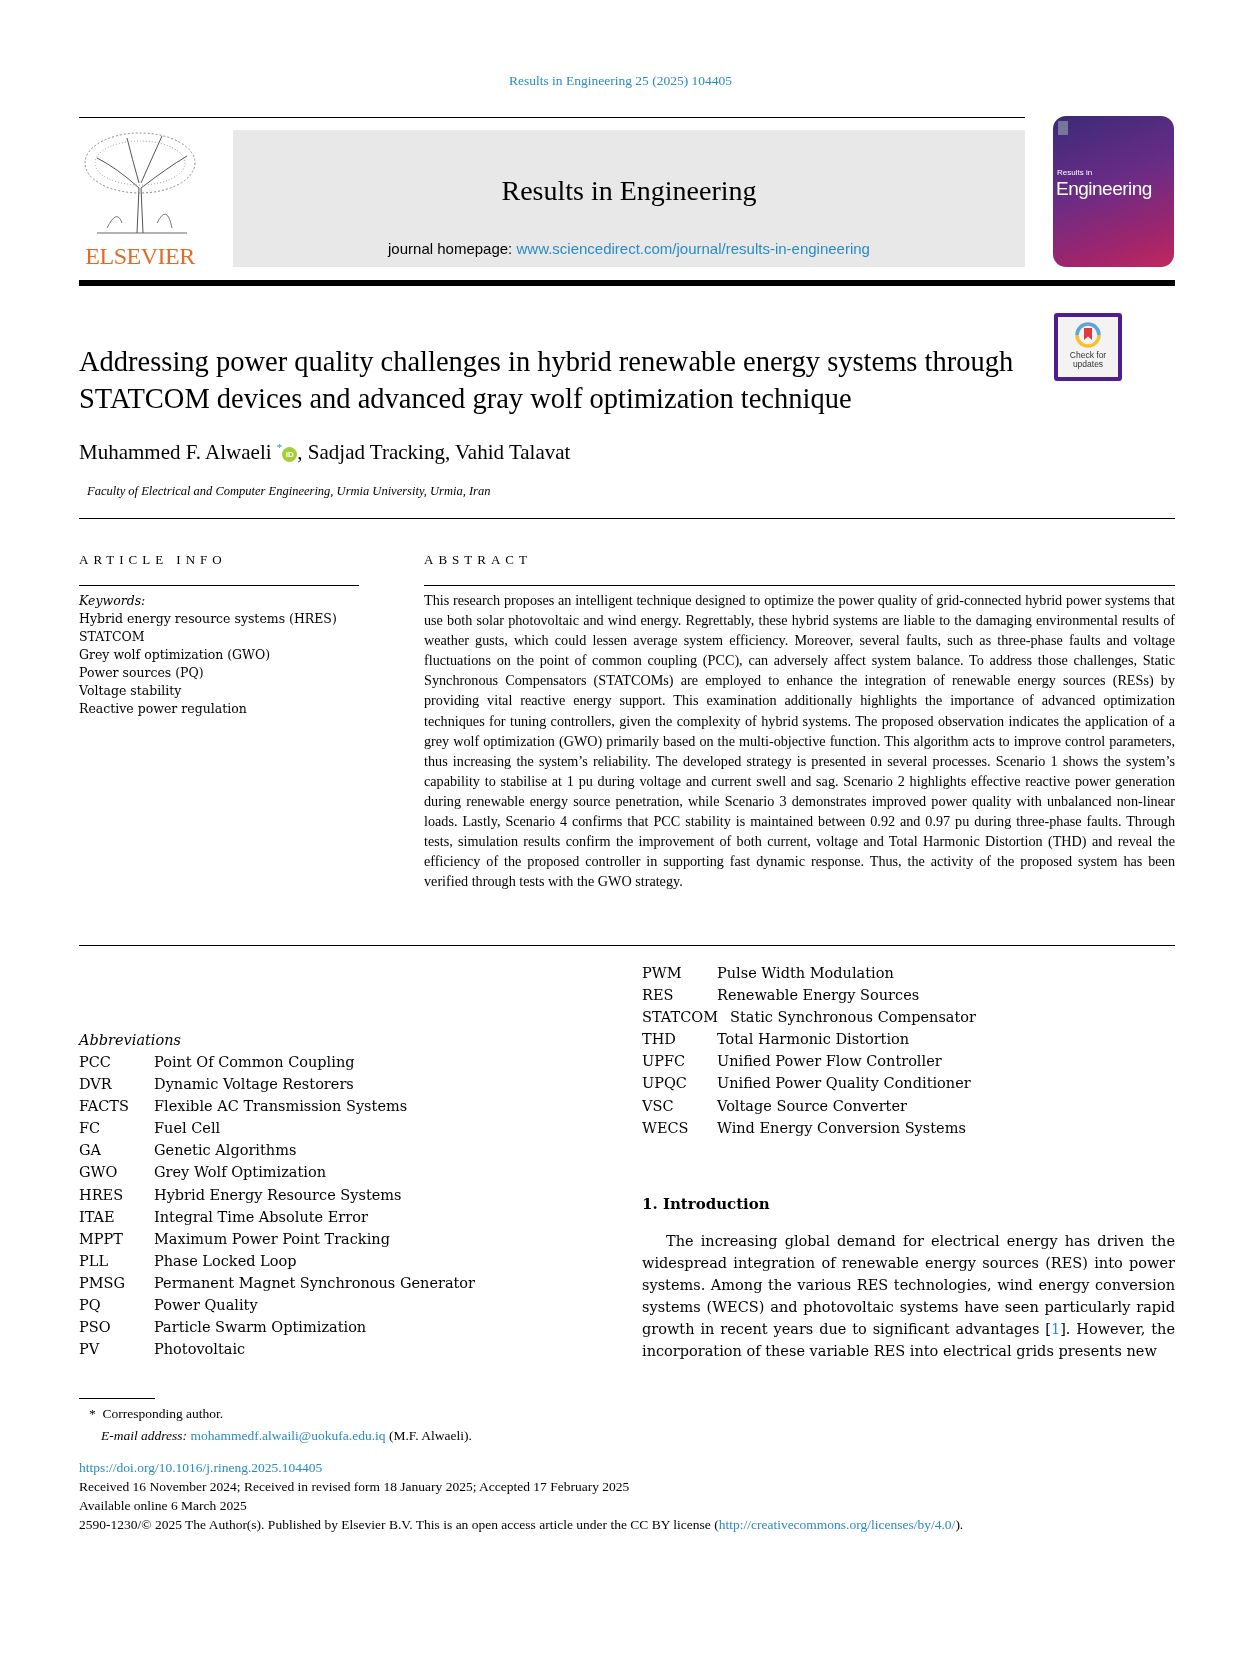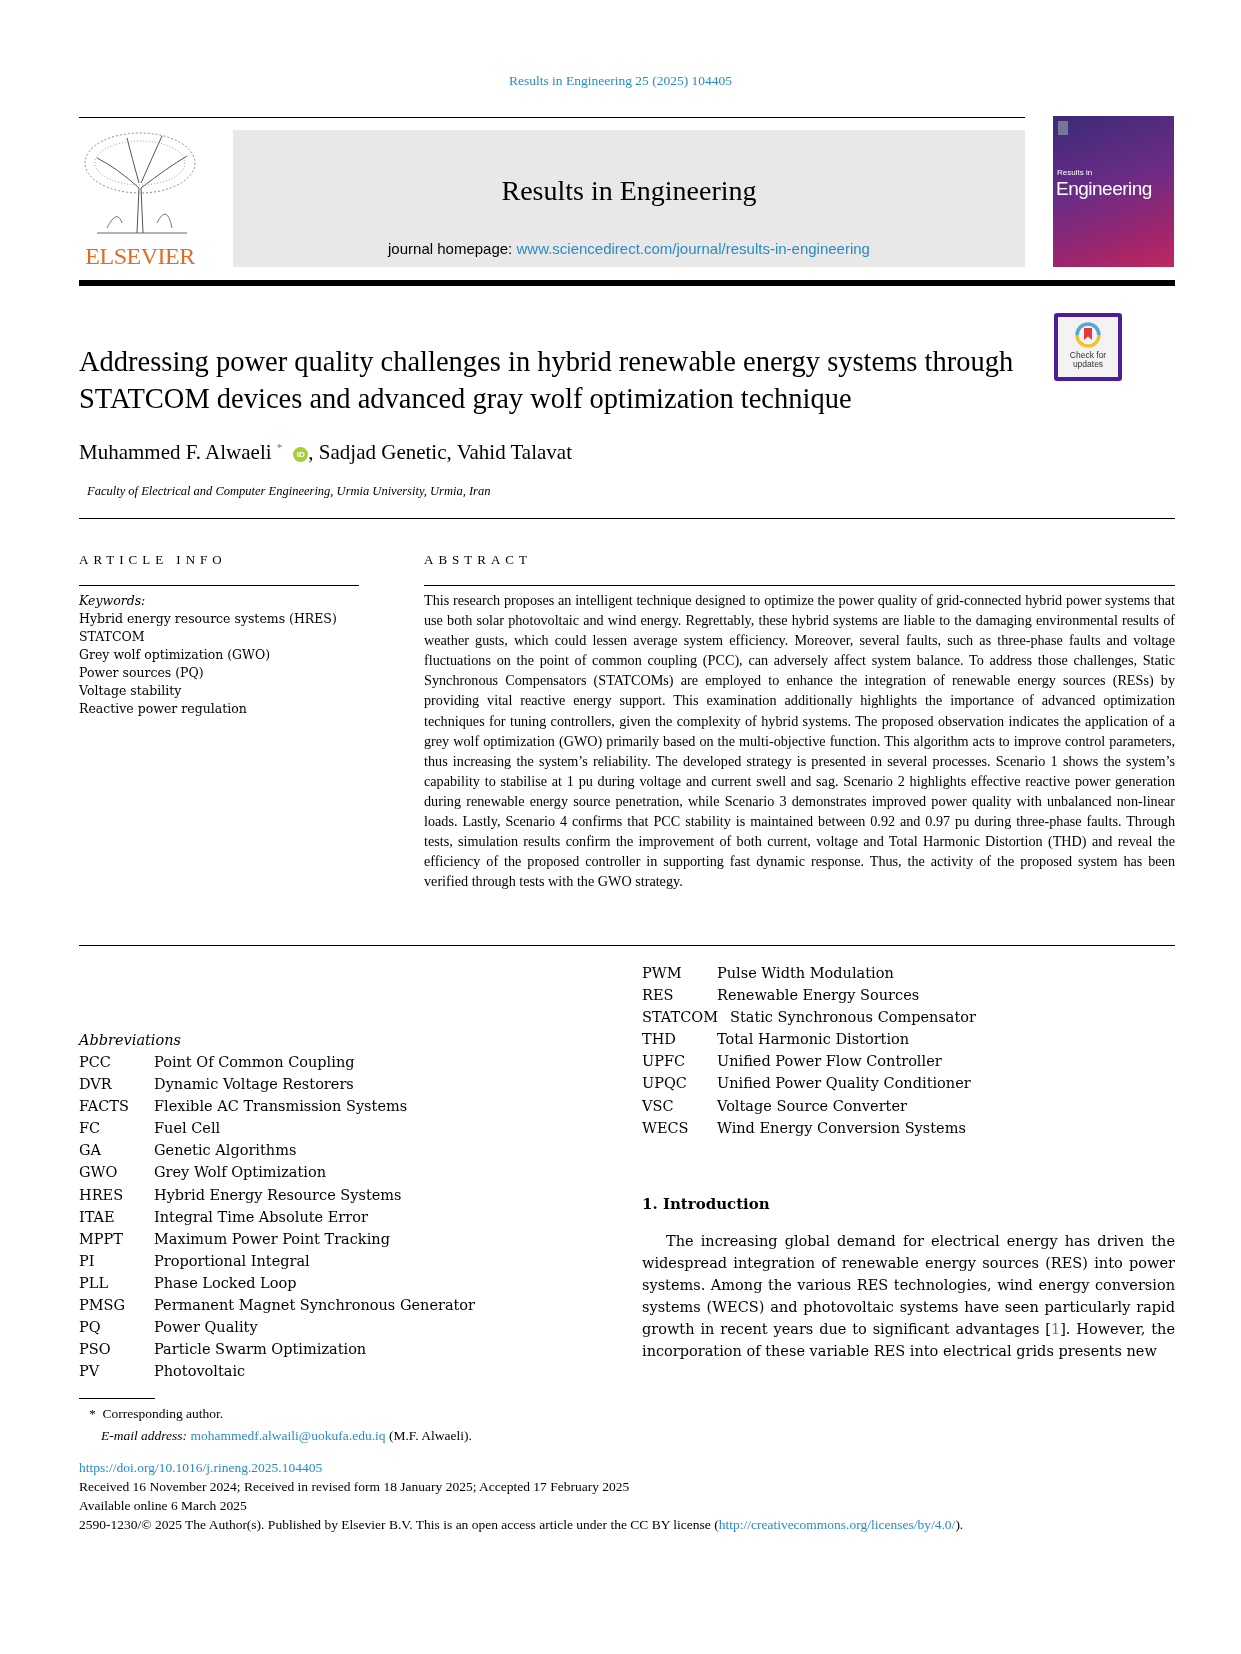--- a/index.html
+++ b/index.html
@@ -17,41 +17,41 @@
                    letter-spacing: -0.5px; }
   #gray-box { top: 130px; left: 233px; width: 792px; height: 137px; background: #e8e8e8; }
   #contents-line { top: 8px; left: 0; width: 100%; text-align: center; font-size: 15px;
                    font-family: "Liberation Serif", serif; }
   #journal-title { top: 45px; left: 0; width: 100%; text-align: center; font-size: 28px;
                    font-family: "Liberation Serif", serif; }
   #homepage-line { top: 110px; left: 0; width: 100%; text-align: center; font-size: 15px;
                    font-family: "Liberation Sans", sans-serif; }
   #cover { top: 116px; left: 1053px; width: 121px; height: 151px;
            background: linear-gradient(160deg, #3b2a78 0%, #6a2c86 45%, #a0256c 80%, #c0285e 100%);
-           overflow: hidden; }
+           overflow: hidden; border-radius: 13px; }
   #cover-small { position: absolute; top: 52px; left: 4px; color: #fff; font-size: 8px;
                  font-family: "Liberation Sans", sans-serif; }
   #cover-big { position: absolute; top: 62px; left: 3px; color: #fff; font-size: 19px;
                font-family: "Liberation Sans", sans-serif; letter-spacing: -0.5px; }
   #cover-mini { position: absolute; top: 5px; left: 5px; width: 10px; height: 14px; background: #9aa; opacity: .6; }
   #rule-thick { top: 280px; left: 79px; width: 1096px; height: 6px; background: #000; }
 
   #crossmark { top: 313px; left: 1054px; width: 60px; height: 60px; border: 4px solid #4c1d95;
                border-radius: 3px; background: #f3f3f3; text-align: center; cursor: pointer; }
   #crossmark-ring { position: absolute; top: 5px; left: 17px; width: 26px; height: 26px; }
   #crossmark-label { position: absolute; top: 34px; left: 0; width: 100%; font-size: 8.5px; line-height: 9px;
                      font-family: "Liberation Sans", sans-serif; color: #333; }
 
   #article-title { top: 343px; left: 79px; width: 960px; font-size: 28.5px; line-height: 37px;
                    font-family: "Liberation Serif", serif; }
   #authors { top: 440px; left: 79px; font-size: 21px; font-family: "Liberation Serif", serif; }
   #authors sup { color: #2a8bc4; font-size: 11px; }
   .orcid { display: inline-block; width: 15px; height: 15px; border-radius: 50%; background: #a6ce39;
            color: #fff; font-size: 8px; line-height: 15px; text-align: center; vertical-align: 2px;
-           font-family: "Liberation Sans", sans-serif; font-weight: bold; margin-left: 11px; }
+           font-family: "Liberation Sans", sans-serif; font-weight: bold; margin-left: 0; }
   #affiliation { top: 484px; left: 87px; font-size: 12.5px; font-style: italic;
                  font-family: "Liberation Serif", serif; }
   #rule-affil { top: 518px; left: 79px; width: 1096px; height: 1px; background: #000; }
 
   .section-cap { font-size: 13px; letter-spacing: 5px; font-family: "Liberation Serif", serif; }
   #article-info-head { top: 552px; left: 79px; }
   #rule-info { top: 585px; left: 79px; width: 280px; height: 1px; background: #000; }
   #keywords { top: 592px; left: 79px; font-size: 12.5px; line-height: 18px;
               font-family: "DejaVu Serif", serif; }
   #keywords .kw-label { font-style: italic; }
@@ -128,21 +128,21 @@
     <div>Check for</div>
     <div>updates</div>
   </div>
 </div>
 
 <div id="article-title" class="abs">Addressing power quality challenges in hybrid renewable energy systems through STATCOM devices and advanced gray wolf optimization technique</div>
 
 <div id="authors" class="abs">
   <span>Muhammed F. Alwaeli</span>
   <sup>*</sup><span class="orcid">iD</span>,
-  <span>Sadjad Genetic</span>,
+  <span>Sadjad Tracking</span>,
   <span>Vahid Talavat</span>
 </div>
 <div id="affiliation" class="abs">Faculty of Electrical and Computer Engineering, Urmia University, Urmia, Iran</div>
 <div id="rule-affil" class="abs"></div>
 
 <div id="article-info-head" class="abs section-cap">ARTICLE INFO</div>
 <div id="rule-info" class="abs"></div>
 <div id="keywords" class="abs">
   <div class="kw-label">Keywords:</div>
   <div>Hybrid energy resource systems (HRES)</div>
@@ -163,21 +163,20 @@
   <div id="abbr-left-rows">
       <div class="abbr-row"><span class="abbr-key">PCC</span><span>Point Of Common Coupling</span></div>
       <div class="abbr-row"><span class="abbr-key">DVR</span><span>Dynamic Voltage Restorers</span></div>
       <div class="abbr-row"><span class="abbr-key">FACTS</span><span>Flexible AC Transmission Systems</span></div>
       <div class="abbr-row"><span class="abbr-key">FC</span><span>Fuel Cell</span></div>
       <div class="abbr-row"><span class="abbr-key">GA</span><span>Genetic Algorithms</span></div>
       <div class="abbr-row"><span class="abbr-key">GWO</span><span>Grey Wolf Optimization</span></div>
       <div class="abbr-row"><span class="abbr-key">HRES</span><span>Hybrid Energy Resource Systems</span></div>
       <div class="abbr-row"><span class="abbr-key">ITAE</span><span>Integral Time Absolute Error</span></div>
       <div class="abbr-row"><span class="abbr-key">MPPT</span><span>Maximum Power Point Tracking</span></div>
-      <div class="abbr-row"><span class="abbr-key">PI</span><span>Proportional Integral</span></div>
       <div class="abbr-row"><span class="abbr-key">PLL</span><span>Phase Locked Loop</span></div>
       <div class="abbr-row"><span class="abbr-key">PMSG</span><span>Permanent Magnet Synchronous Generator</span></div>
       <div class="abbr-row"><span class="abbr-key">PQ</span><span>Power Quality</span></div>
       <div class="abbr-row"><span class="abbr-key">PSO</span><span>Particle Swarm Optimization</span></div>
       <div class="abbr-row"><span class="abbr-key">PV</span><span>Photovoltaic</span></div>
     </div>
 </div>
 
 <div id="abbr-right" class="abs">
   <div id="abbr-right-rows">

